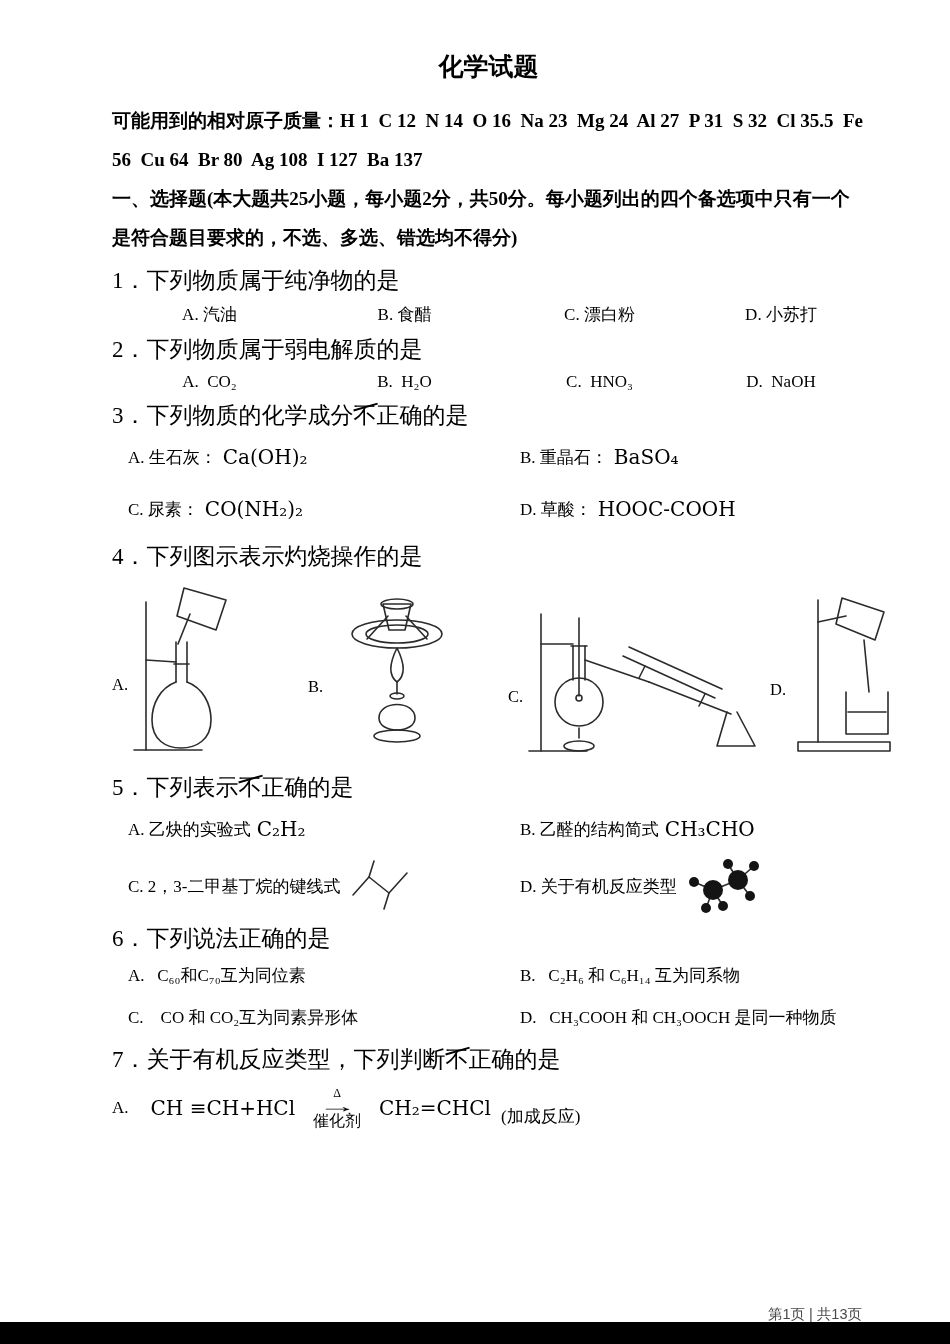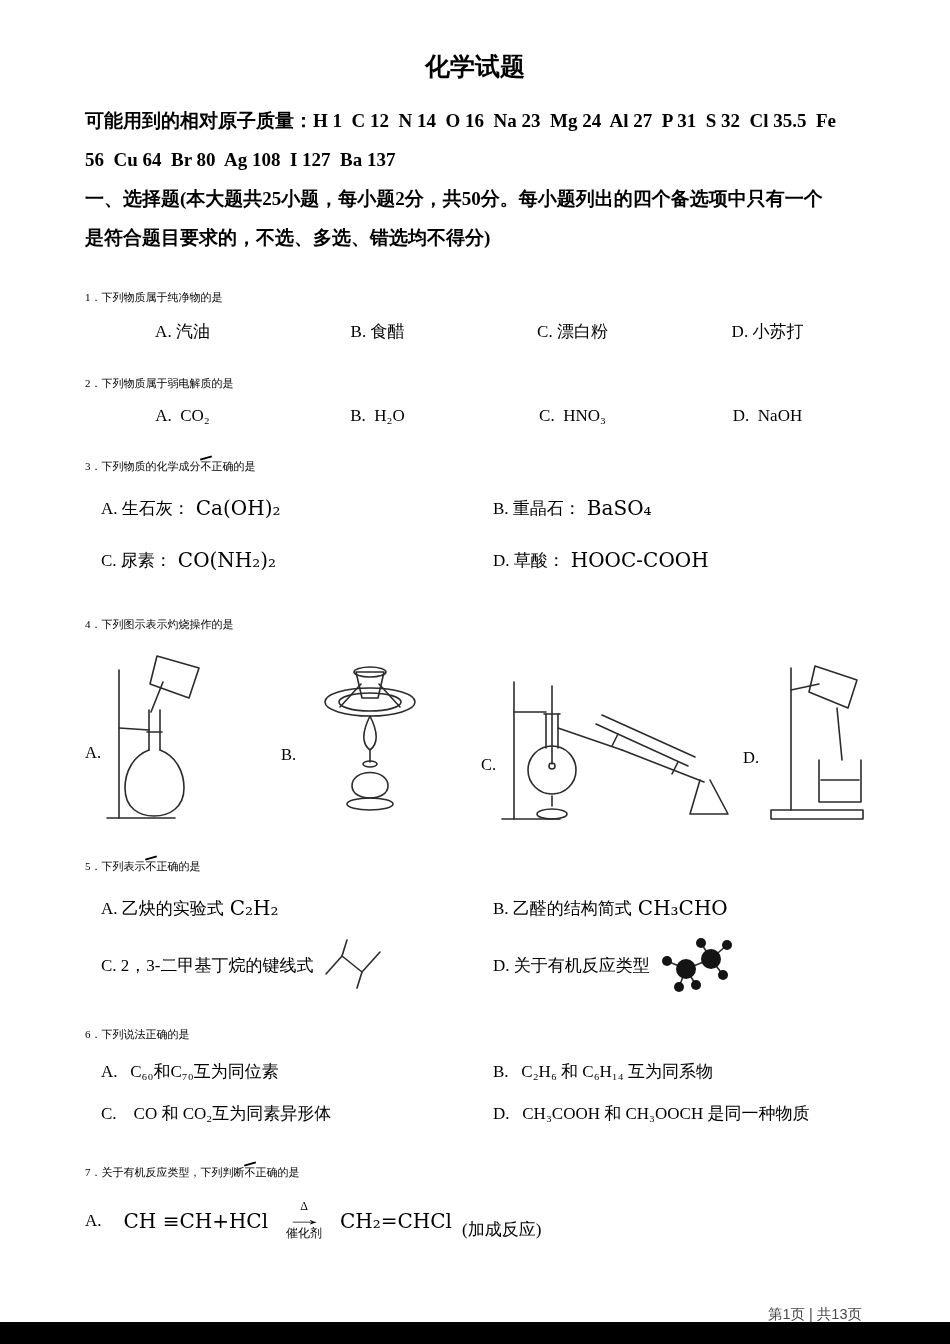--- a/index.html
+++ b/index.html
@@ -5,25 +5,25 @@
   * { box-sizing: border-box; margin: 0; padding: 0; }
   html,body { background:#ffffff; }
   .page {
     position: relative;
     width: 950px; height: 1344px;
     margin: 0 auto;
     background: #ffffff;
     color: #000;
     font-family: "Liberation Serif", "DejaVu Serif", serif;
     overflow: hidden;
-    padding: 50px 85px 0 85px;
+    padding: 50px 85px 0 112px;
   }
   .title { text-align:center; font-size:25px; font-weight:bold; margin-bottom:18px; }
   .bold-line { font-weight:bold; font-size:19px; line-height:39px; white-space:pre-wrap; }
-  .stem { font-size:11px; line-height:27px; margin-top:27px; white-space:pre-wrap; }
+  .stem { font-size:23px; line-height:27px; margin-top:10px; white-space:pre-wrap; }
   .opt-row4 {
     display:grid; grid-template-columns:195px 195px 195px 1fr;
     font-size:17px; margin:9px 0 4px 0; white-space:pre-wrap;text-align:center;
   }
   .opt-row2 {
     display:grid; grid-template-columns:392px 1fr;
     align-items:center; font-size:17px; margin:4px 16px; min-height:48px; white-space:pre-wrap;
   }
   .opt-row2.tight { min-height:38px; }
   .opt-cell { display:flex; align-items:center; gap:6px; }
@@ -39,21 +39,21 @@
   }
   .fig { display:flex; gap:4px; align-items:flex-end; }
   .fig-label { font-size:16.5px; align-self:center; margin-top:30px; }
   svg { display:block; }
   .sk { stroke:#2b2b2b; stroke-width:1.6; fill:none; stroke-linecap:round; stroke-linejoin:round; }
   .ball { fill:#141414; stroke:none; }
   .reaction-row { display:flex; align-items:center; gap:8px; font-size:17px; margin-top:14px; }
   .rxn-arrow { display:inline-flex; flex-direction:column; align-items:center; margin:0 10px; }
   .arrow-top { font-size:12px; line-height:13px; }
   .arrow-glyph { font-size:18px; line-height:13px; transform:scaleX(2.2); }
-  .arrow-bottom { font-size:12px; line-height:15px; }
+  .arrow-bottom { font-size:16px; line-height:15px; }
   .rxn-note { font-size:17px; margin-left:2px; align-self:flex-end; }
   .footer-text {
     position:absolute; right:88px; bottom:20px;
     font-size:14.5px; color:#4a4a4a;
     font-family:"Liberation Sans","DejaVu Sans",sans-serif;
   }
   .bottom-bar { position:absolute; left:0; bottom:0; width:100%; height:22px; background:#000; }
 </style>
 </head>
 <body>

